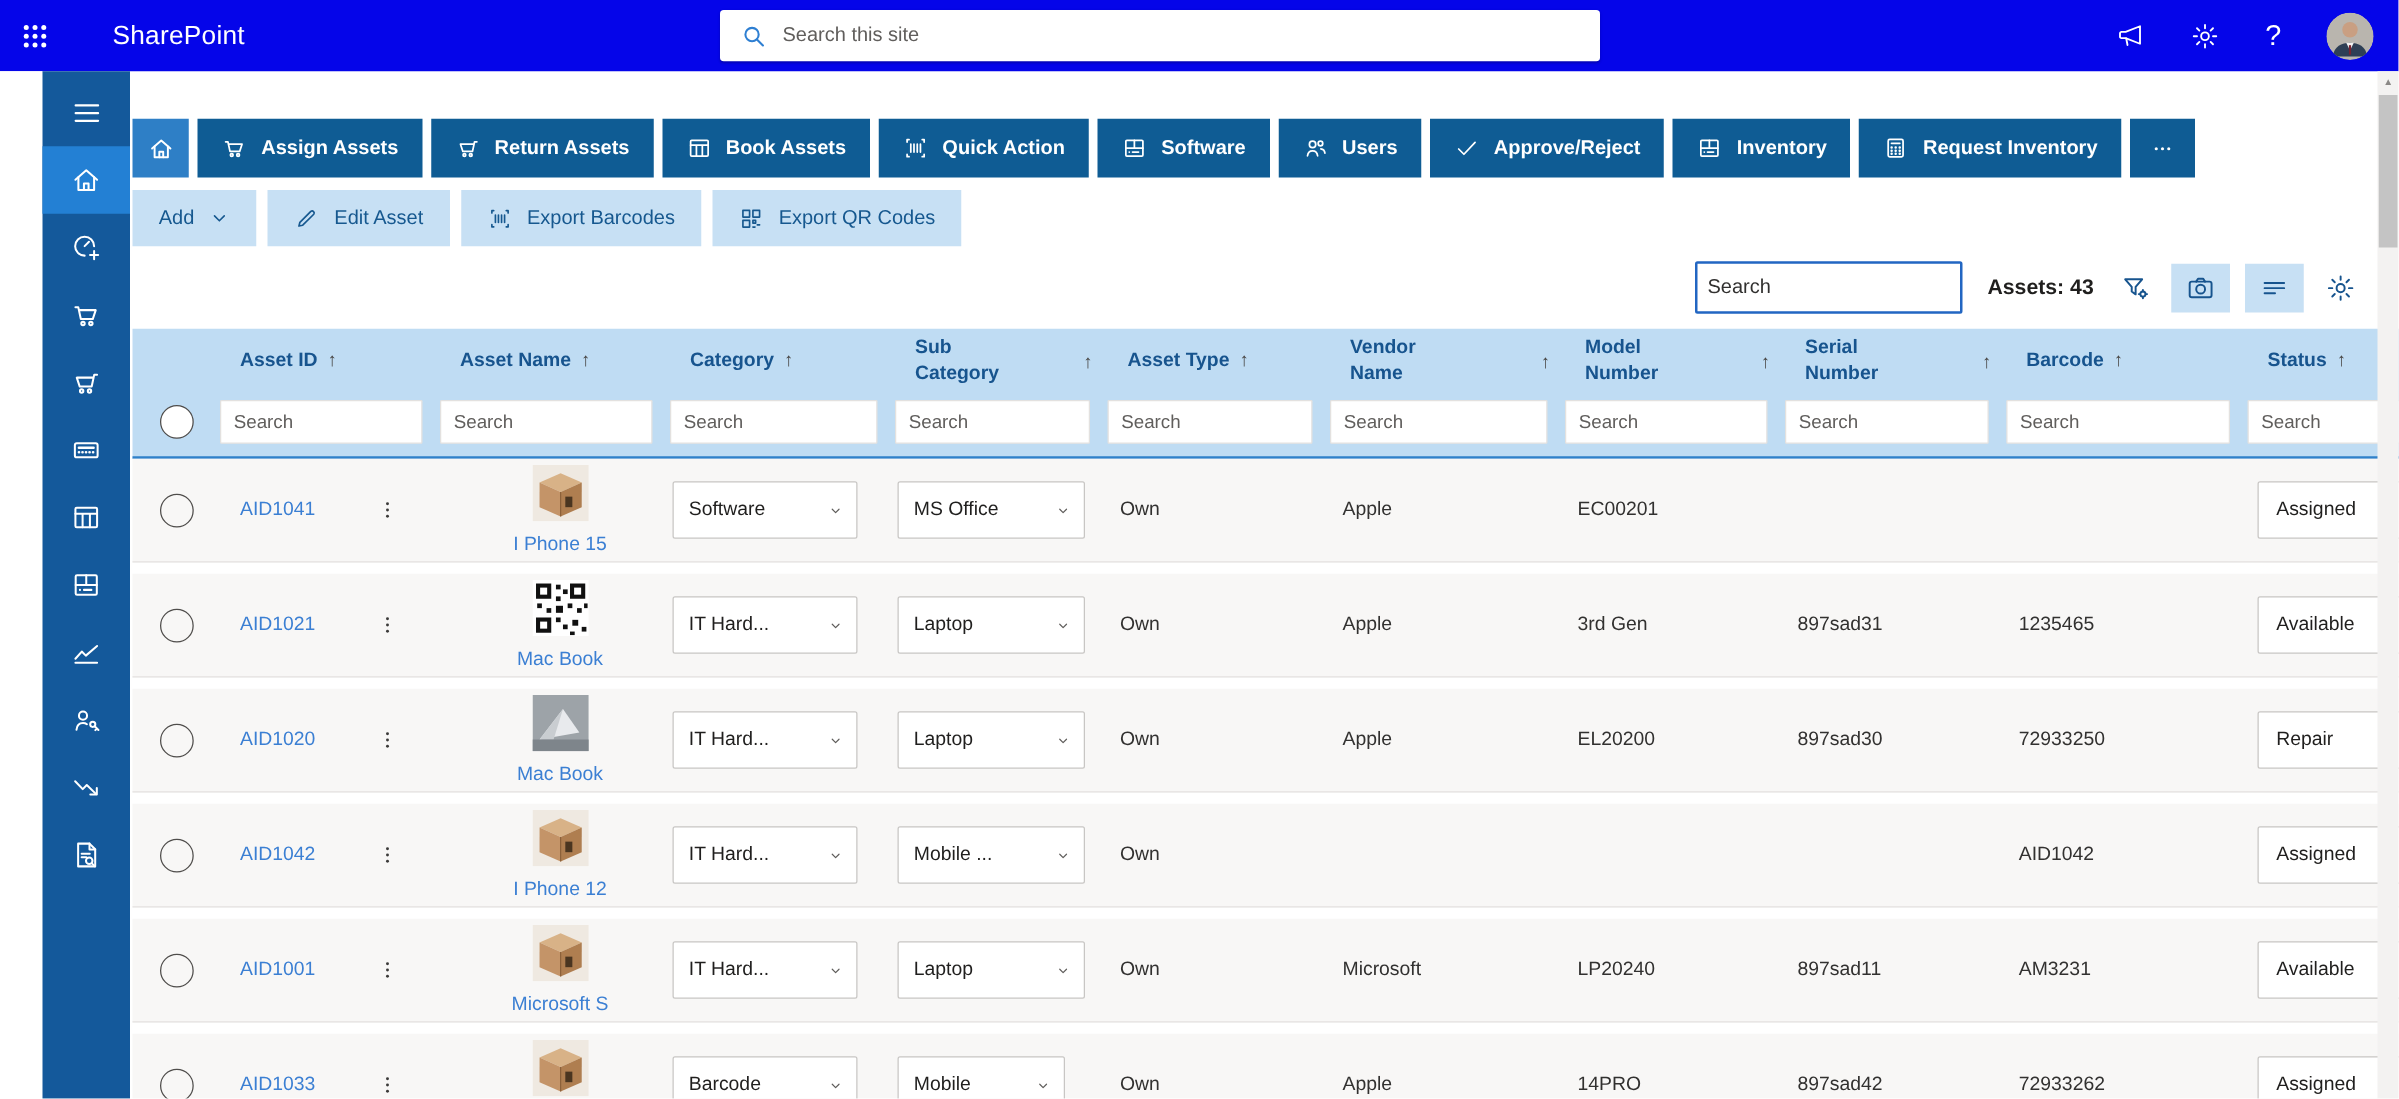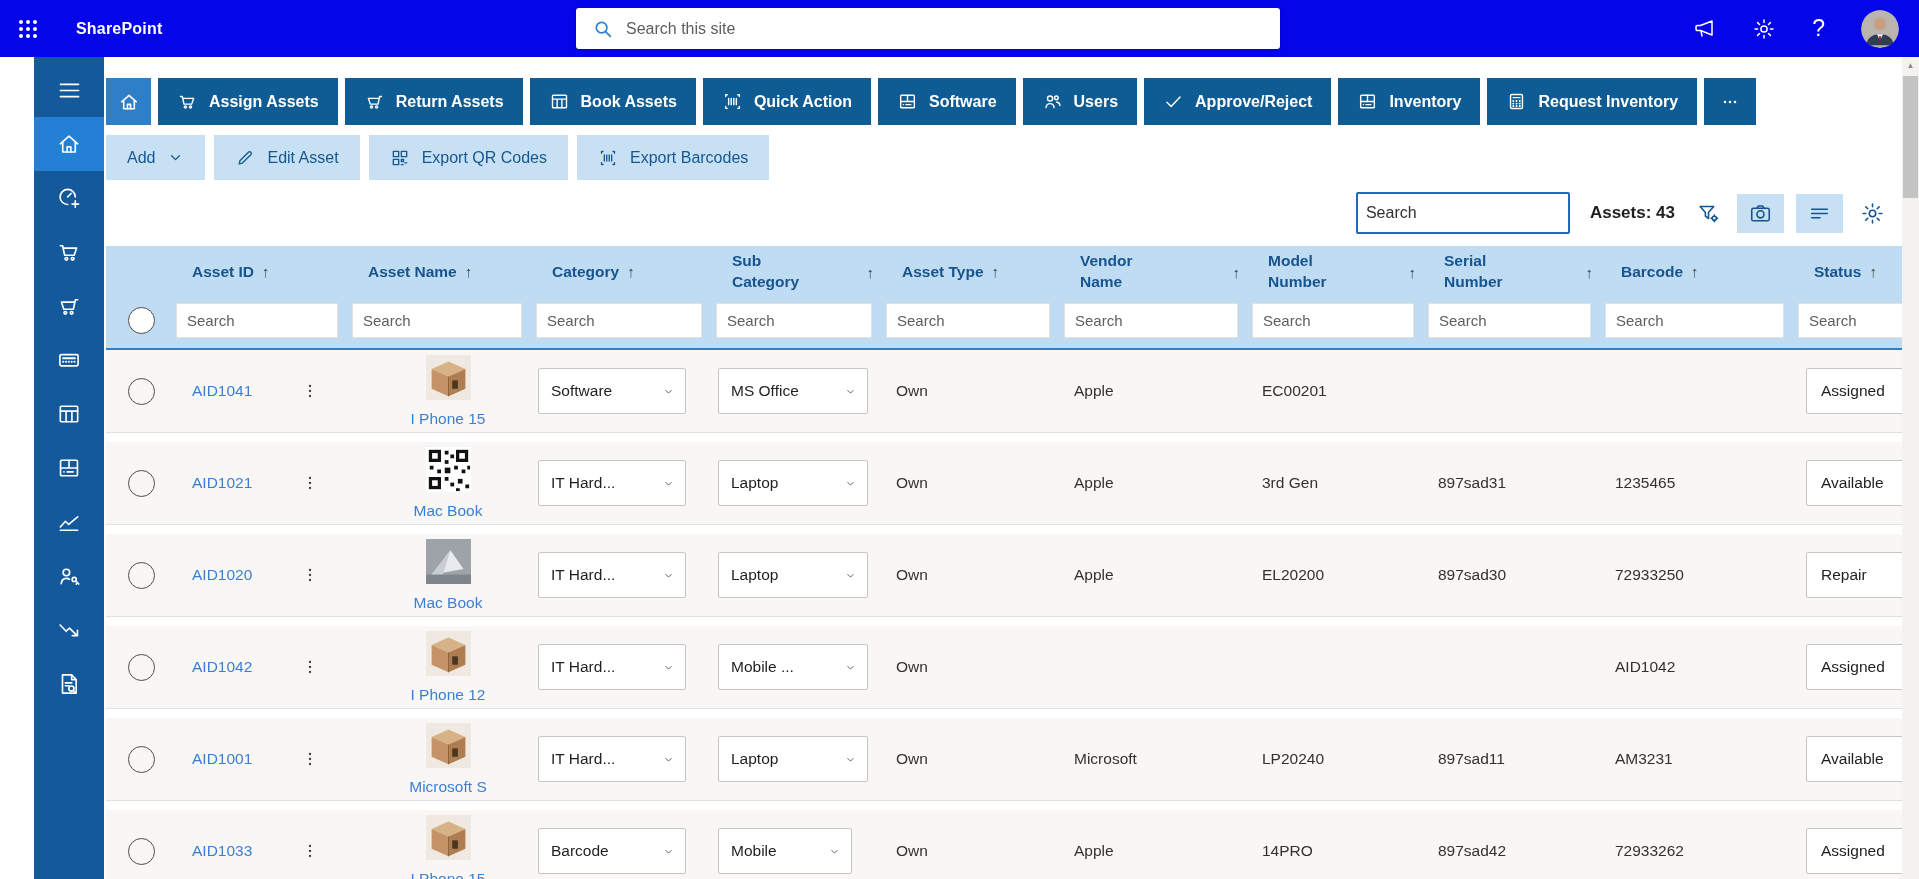--- a/index.html
+++ b/index.html
@@ -3,21 +3,21 @@
 <meta charset="utf-8">
 <style>
   * { margin:0; padding:0; box-sizing:border-box; }
   html,body { background:#fff; }
   .screen { position:relative; width:1919px; height:879px; overflow:hidden;
     font-family:"Liberation Sans", sans-serif; color:#201F1E; background:#fff; }
 
   
   .topbar { position:relative; height:57px; background:var(--topbar-bg); display:flex; align-items:center; color:#fff; }
   .waffle-btn { width:56px; height:57px; display:flex; align-items:center; justify-content:center; cursor:pointer; }
-  .brand { font-size:16px; font-weight:bold; margin-left:20px; letter-spacing:.2px; cursor:pointer; }
+  .brand { font-size:21px; font-weight:normal; margin-left:34px; letter-spacing:.2px; cursor:pointer; }
   .topsearch { position:absolute; left:576px; top:8px; width:704px; height:41px; background:#fff;
     border-radius:3px; display:flex; align-items:center; padding-left:16px; gap:12px; box-shadow:0 1px 2px rgba(0,0,0,.25); }
   .topsearch .ic { color:#2E7FD2; }
   .topsearch input { border:none; outline:none; flex:1; font-size:16px; font-family:inherit; color:#201F1E; height:100%; background:transparent; }
   .topsearch input::placeholder { color:#605E5C; }
   .topicons { position:absolute; right:20px; top:0; height:57px; display:flex; align-items:center; gap:36px; }
   .topicon { color:#fff; display:flex; align-items:center; justify-content:center; cursor:pointer; }
   .help-glyph { font-size:23px; font-weight:400; line-height:1; }
   .avatar { width:38px; height:38px; border-radius:50%; overflow:hidden; cursor:pointer; }
 
@@ -26,21 +26,21 @@
   .gutter { width:34px; background:#fff; }
 
   
   .sidebar { width:70px; background:var(--sidebar-bg); padding-top:6px; flex-shrink:0; }
   .sb-item { width:70px; height:54px; display:flex; align-items:center; justify-content:center; color:#fff; cursor:pointer; }
   .sb-item.active { background:var(--sidebar-active-bg); }
 
   
   .main { flex:1; position:relative; overflow:hidden; padding-left:2px; }
 
-  .ribbon { display:flex; gap:7px; margin-top:21px; height:47px; }
+  .ribbon { display:flex; gap:7px; margin-top:38px; height:47px; }
   .rb-home { width:45px; background:var(--ribbon-home-bg); color:#fff; display:flex; align-items:center; justify-content:center; border:none; cursor:pointer; }
   .rb-btn { background:var(--ribbon-btn-bg); color:#fff; border:none; font-family:inherit; font-size:16px; font-weight:600;
     padding:0 19px; display:flex; align-items:center; gap:11px; cursor:pointer; white-space:nowrap; }
   .rb-more { padding:0 16px; }
 
   .toolbar { display:flex; gap:9px; margin-top:10px; height:45px; }
   .tb-btn { background:var(--light-btn-bg); color:var(--light-btn-text); border:none; font-family:inherit; font-size:16px;
     padding:0 21px; display:flex; align-items:center; gap:12px; cursor:pointer; white-space:nowrap; }
 
   .viewbar { position:relative; margin-top:10px; height:46px; }
@@ -332,33 +332,33 @@
             </svg>
           </button>
           <button class="tb-btn">
             <svg class="ic" width="20" height="20" viewBox="0 0 24 24" fill="none" stroke="currentColor" stroke-width="1.6" stroke-linecap="round" stroke-linejoin="round">
               <path d="M5 19 l.9-3.6 L16.4 4.9 a2 2 0 0 1 2.8 2.8 L8.6 18.2 5 19 Z"></path>
             </svg>
             <span>Edit Asset</span>
           </button>
           <button class="tb-btn">
             <svg class="ic" width="20" height="20" viewBox="0 0 24 24" fill="none" stroke="currentColor" stroke-width="1.6" stroke-linecap="round" stroke-linejoin="round">
+              <path d="M6 4.2 H4.2 V6.4 M18 4.2 h1.8 V6.4 M4.2 17.6 v2.2 H6 M19.8 17.6 v2.2 H18"></path>
+              <path d="M7.6 8.4 v7.2 M10.5 8.4 v7.2 M13.5 8.4 v7.2 M16.4 8.4 v7.2"></path>
+            </svg>
+            <span>Export Barcodes</span>
+          </button>
+          <button class="tb-btn">
+            <svg class="ic" width="20" height="20" viewBox="0 0 24 24" fill="none" stroke="currentColor" stroke-width="1.6" stroke-linecap="round" stroke-linejoin="round">
               <rect x="4" y="4" width="6.4" height="6.4"></rect>
               <rect x="13.6" y="4" width="6.4" height="6.4"></rect>
               <rect x="4" y="13.6" width="6.4" height="6.4"></rect>
               <path d="M13.6 13.6 h2.6 v2.6 h-2.6 Z M17.8 17.8 h2.2 M13.6 20 h2"></path>
             </svg>
             <span>Export QR Codes</span>
-          </button>
-          <button class="tb-btn">
-            <svg class="ic" width="20" height="20" viewBox="0 0 24 24" fill="none" stroke="currentColor" stroke-width="1.6" stroke-linecap="round" stroke-linejoin="round">
-              <path d="M6 4.2 H4.2 V6.4 M18 4.2 h1.8 V6.4 M4.2 17.6 v2.2 H6 M19.8 17.6 v2.2 H18"></path>
-              <path d="M7.6 8.4 v7.2 M10.5 8.4 v7.2 M13.5 8.4 v7.2 M16.4 8.4 v7.2"></path>
-            </svg>
-            <span>Export Barcodes</span>
           </button>
         </div>
 
       <div class="viewbar">
         <div class="right-controls">
           <input class="grid-search" placeholder="Search" style="">
           <span class="count">Assets: 43</span>
           <span id="vb-buttons" style="display:flex;align-items:center;gap:12px;">
               <button class="vb-icon">
                 <svg class="ic" width="25" height="25" viewBox="0 0 24 24" fill="none" stroke="currentColor" stroke-width="1.5" stroke-linecap="round" stroke-linejoin="round">

